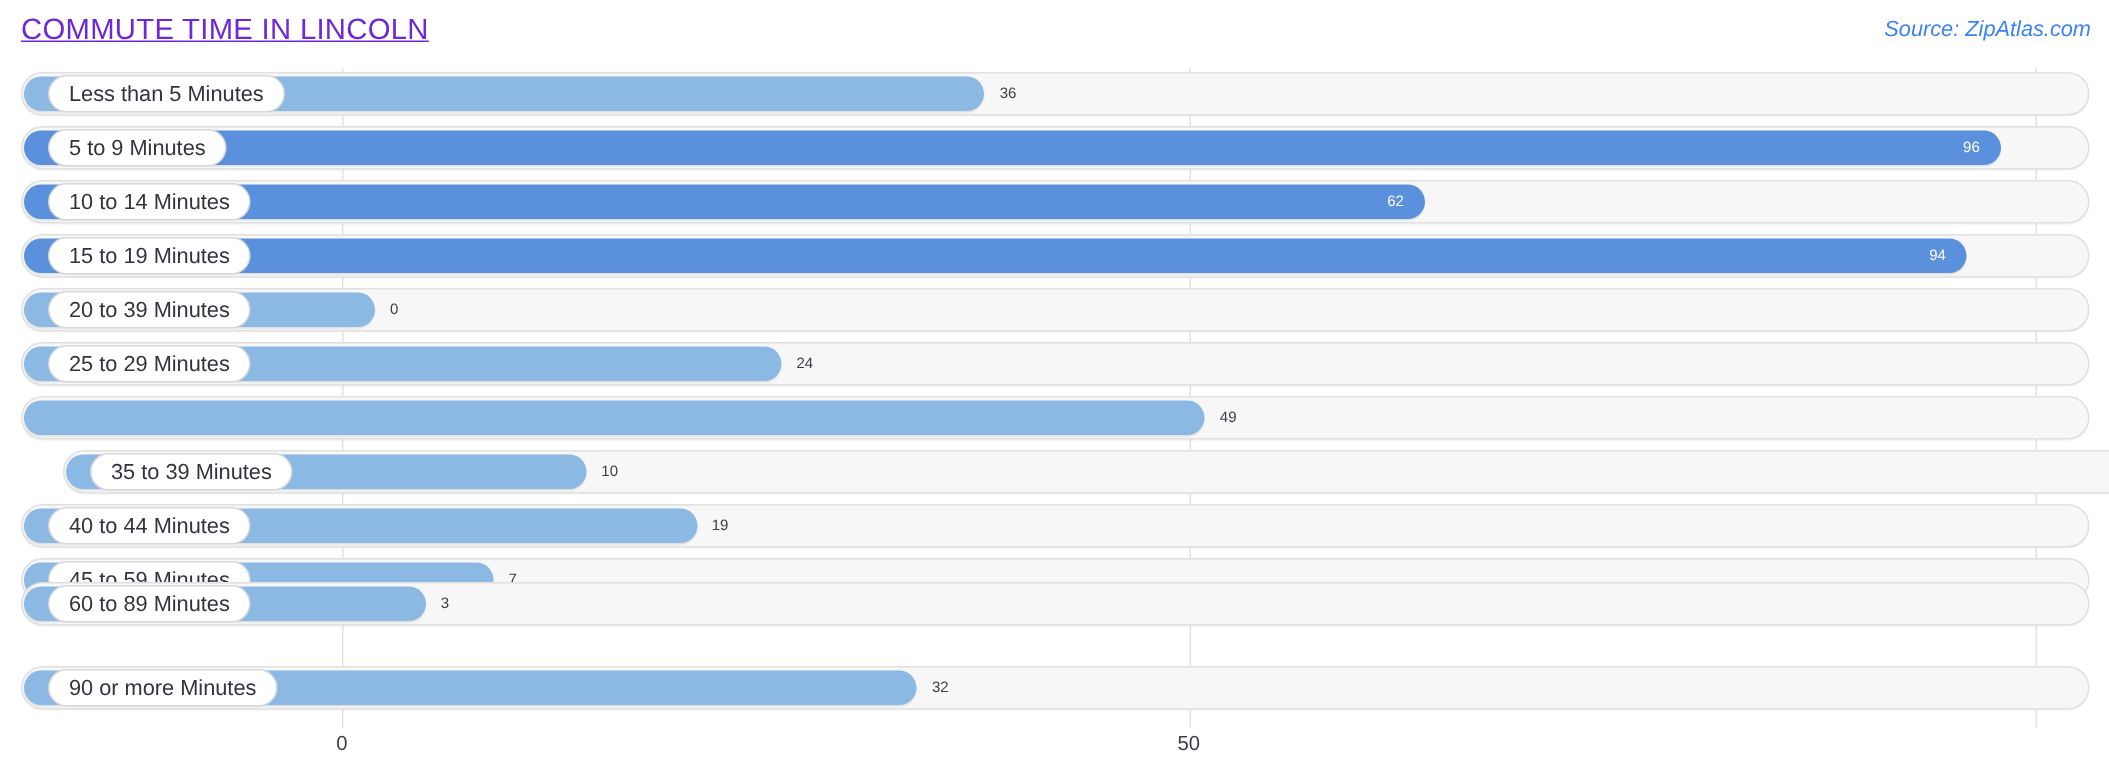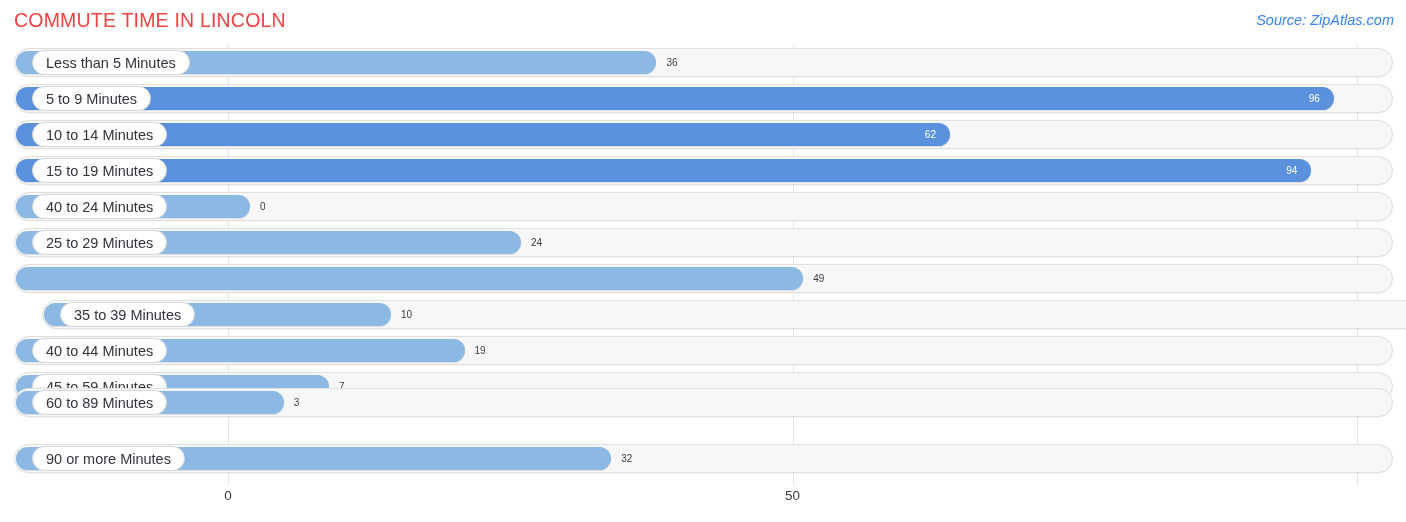--- a/index.html
+++ b/index.html
@@ -22,23 +22,24 @@
     left: 0; top: 0;
     width: 1406px;
     height: 45px;
   }
   #chart-title {
     position: absolute;
     left: 14px;
     top: 9px;
     font-size: 19.5px;
     letter-spacing: 0.2px;
-    color: #ef4444;
+    color: #6d28d9;
     font-weight: 400;
     white-space: nowrap;
+    text-decoration: underline;
   }
   #chart-source {
     position: absolute;
     right: 12px;
     top: 12px;
     font-size: 14.5px;
     font-style: italic;
     color: #3b82f6;
     white-space: nowrap;
   }
@@ -178,21 +179,21 @@
     </div>
     <div class="bar-row" style="top: 108px;">
       <div class="bar-track"></div>
       <div class="bar-fill dark" style="width: 1295.26px;"></div>
       <div class="bar-label-pill">15 to 19 Minutes</div>
       <div class="bar-value inside" style="left: 1263.26px; width: 34px; text-align: right;">94</div>
     </div>
     <div class="bar-row" style="top: 144px;">
       <div class="bar-track"></div>
       <div class="bar-fill" style="width: 234px;"></div>
-      <div class="bar-label-pill">40 to 24 Minutes</div>
+      <div class="bar-label-pill">20 to 39 Minutes</div>
       <div class="bar-value outside" style="left: 260px;">0</div>
     </div>
     <div class="bar-row" style="top: 180px;">
       <div class="bar-track"></div>
       <div class="bar-fill" style="width: 504.96px;"></div>
       <div class="bar-label-pill">25 to 29 Minutes</div>
       <div class="bar-value outside" style="left: 530.96px;">24</div>
     </div>
     <div class="bar-row" style="top: 216px;">
       <div class="bar-track"></div>

